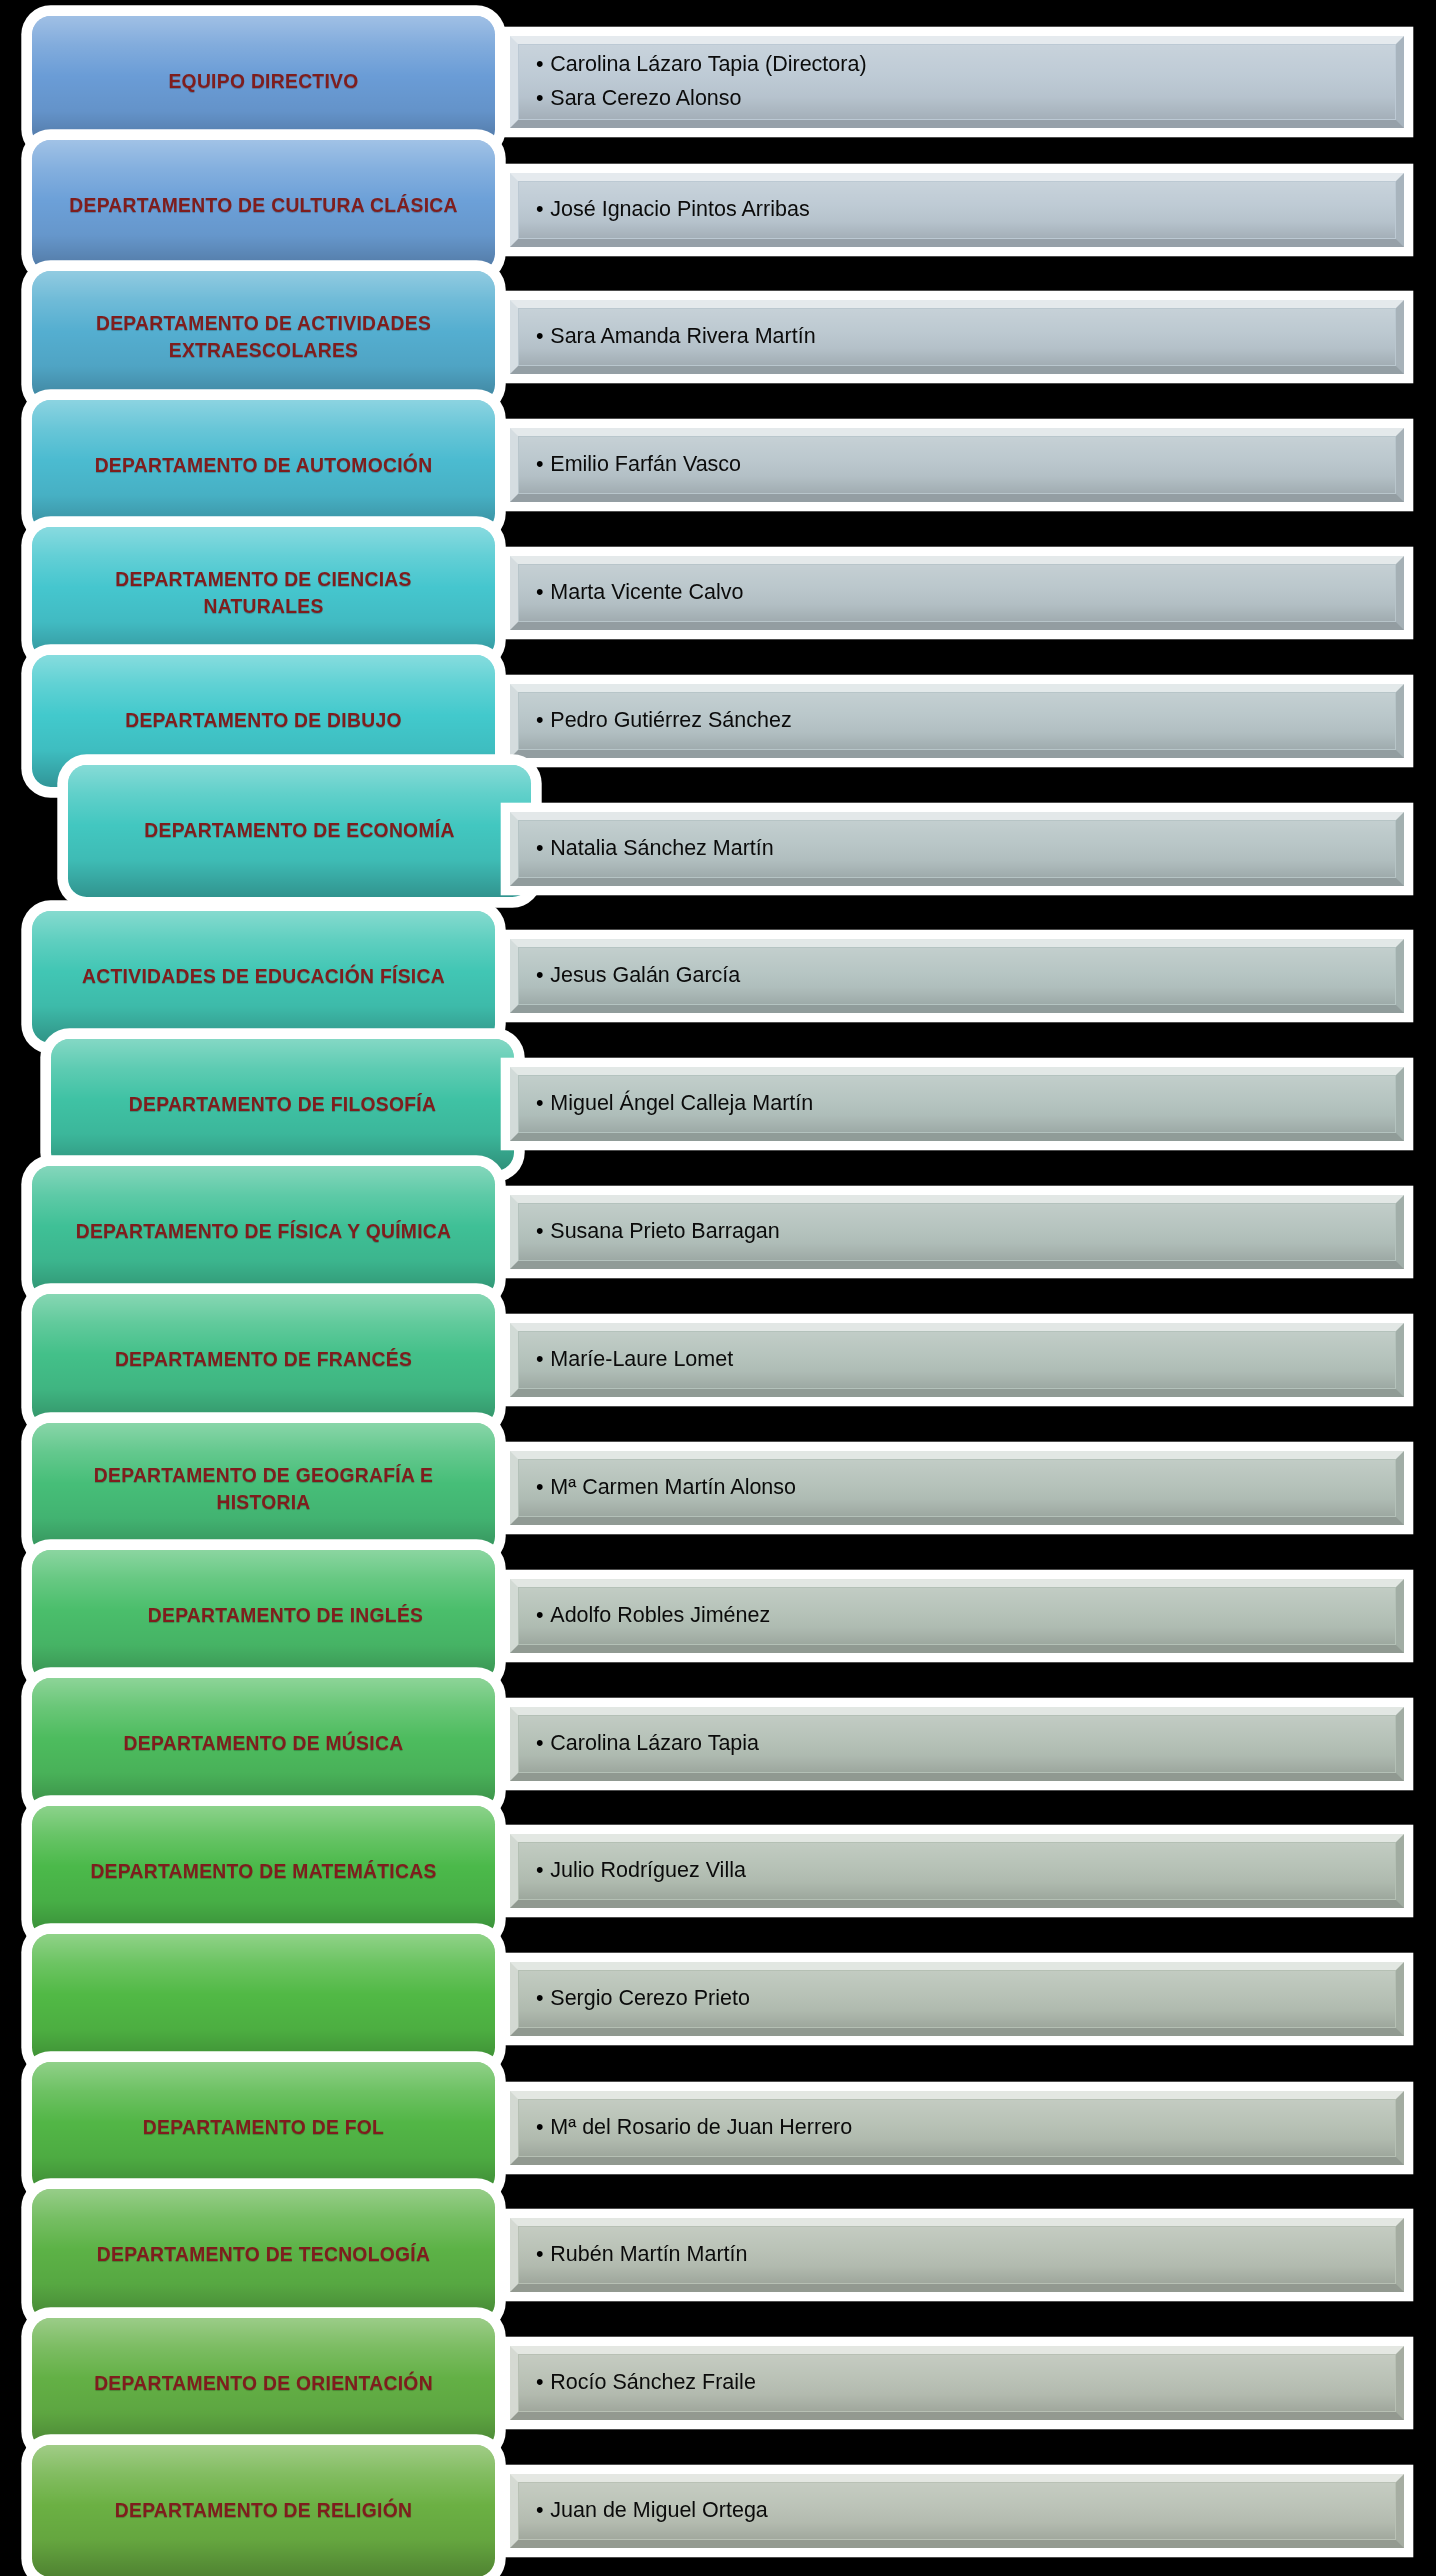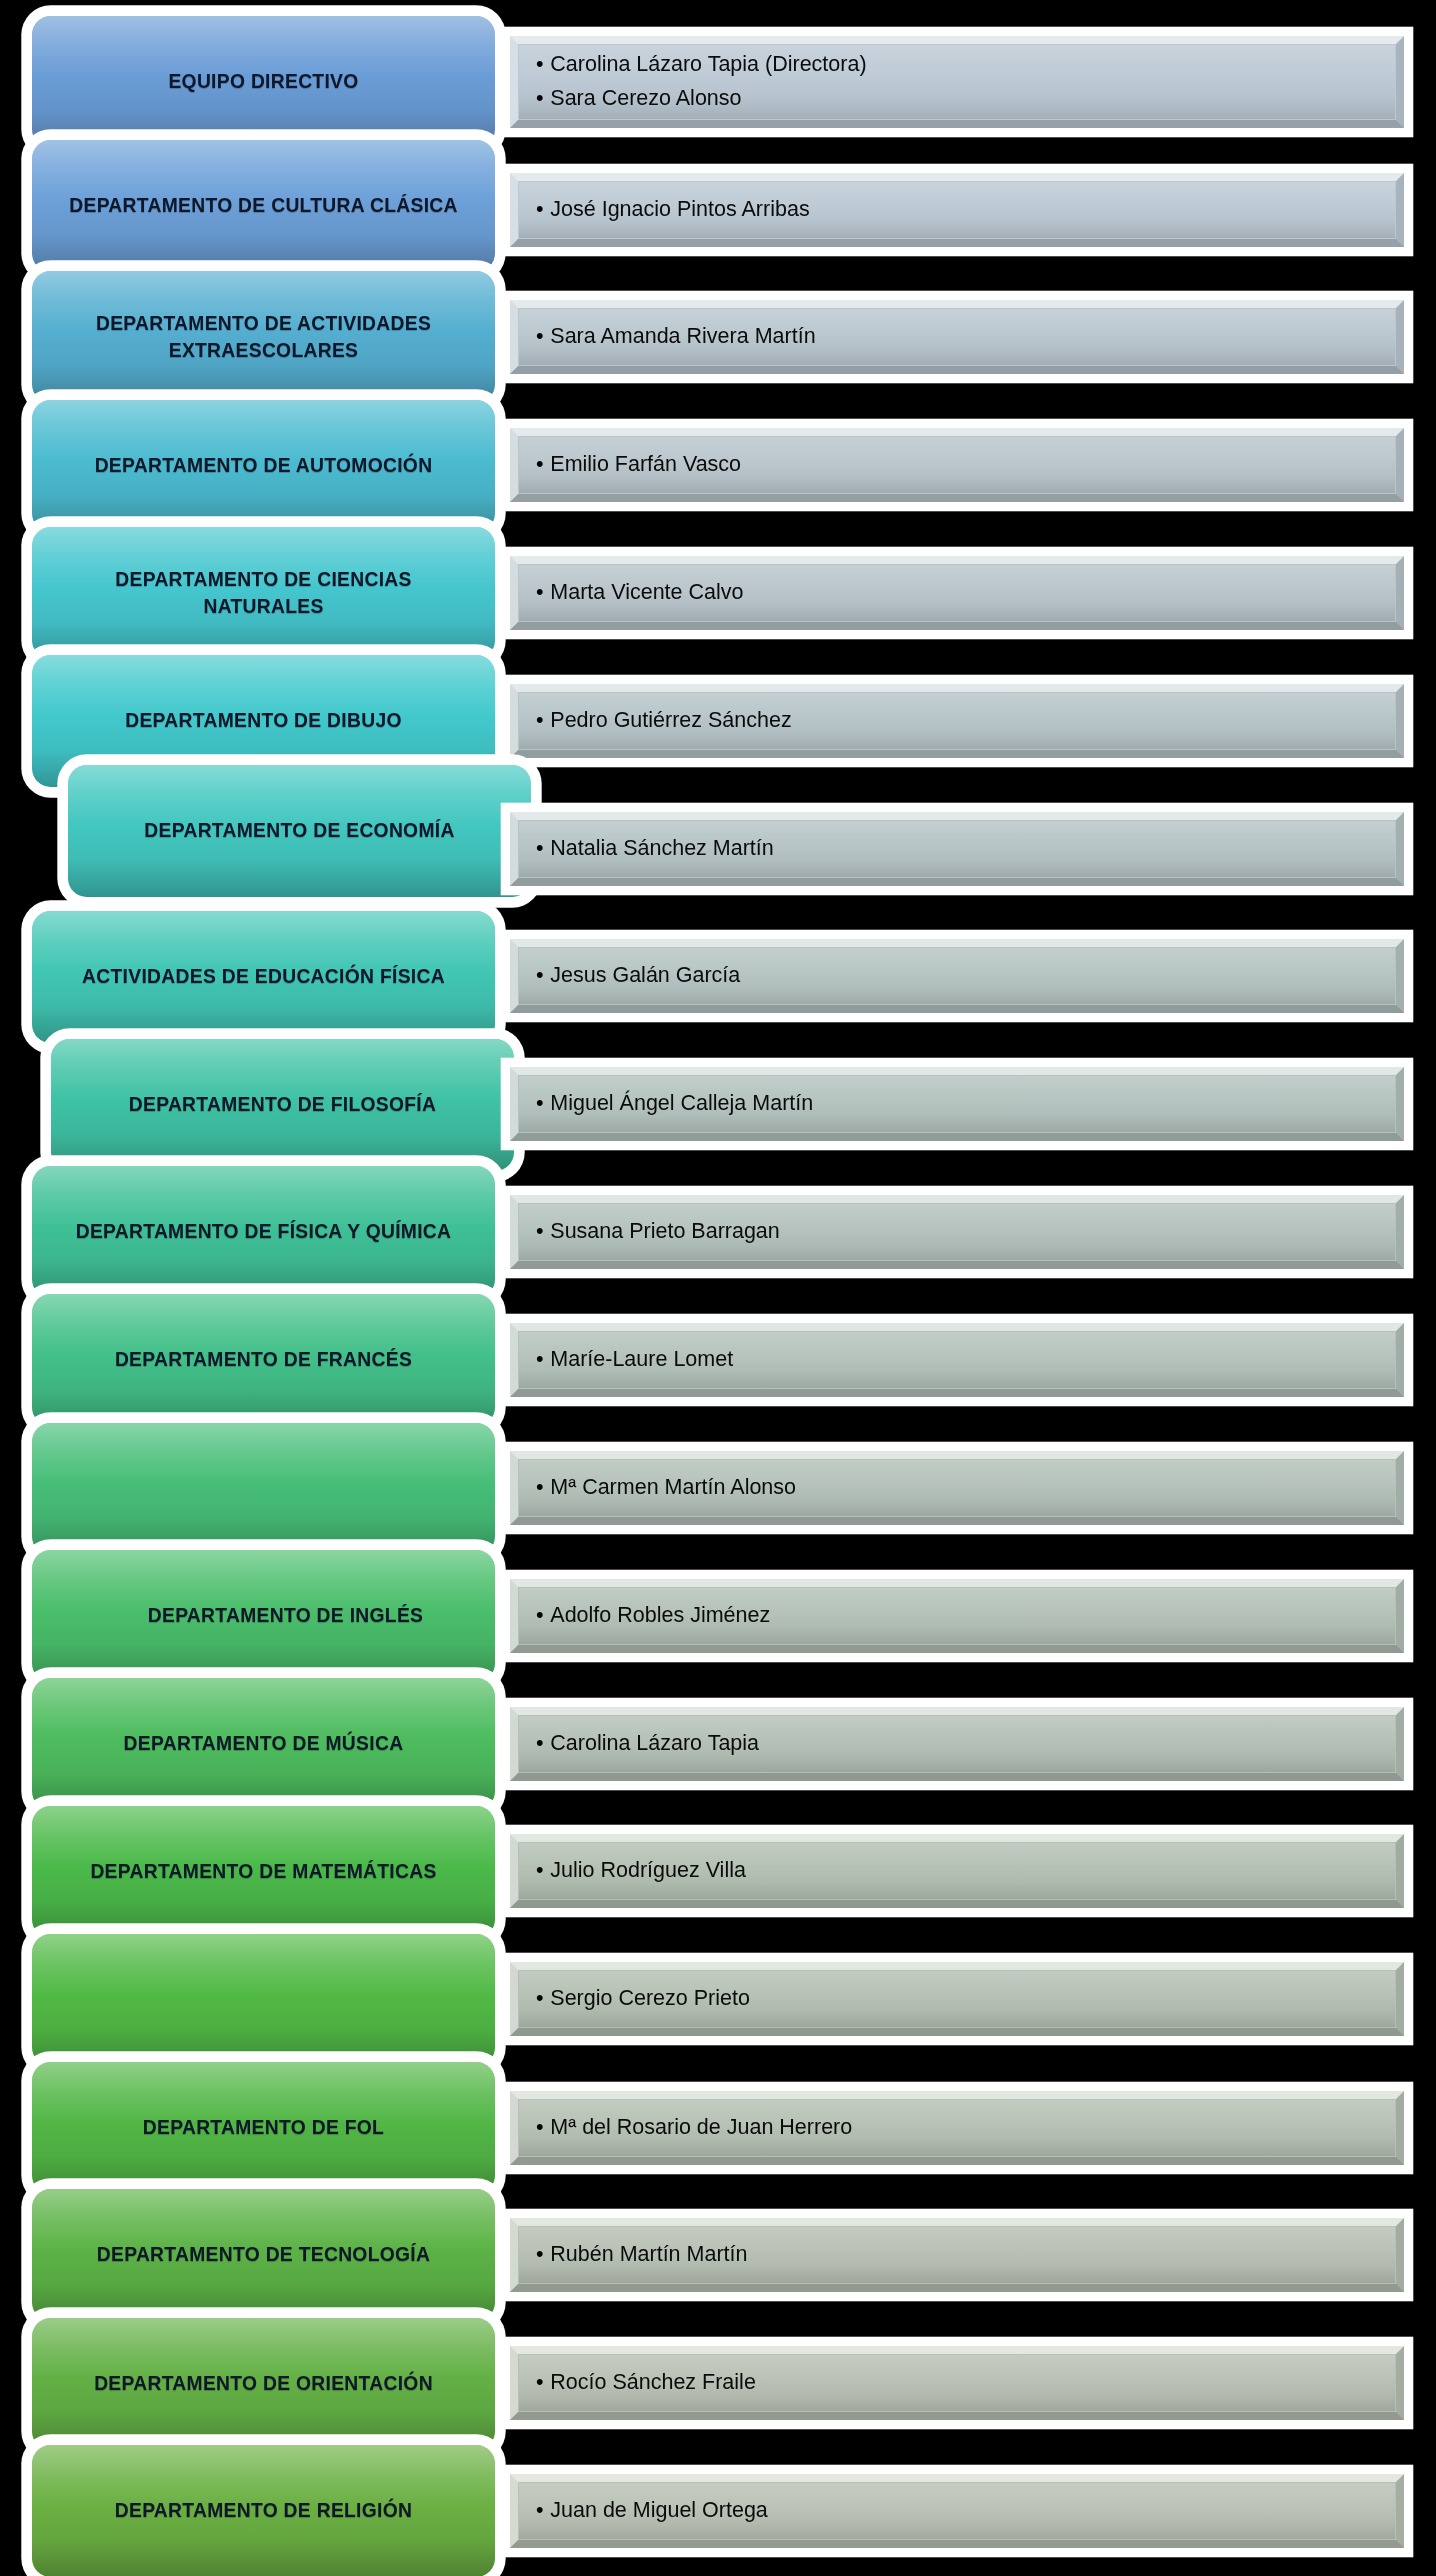--- a/index.html
+++ b/index.html
@@ -33,21 +33,21 @@
     background:linear-gradient(to bottom,
       rgba(255,255,255,.36) 0%,
       rgba(255,255,255,.16) 22%,
       rgba(255,255,255,0) 46%,
       rgba(0,0,0,.06) 72%,
       rgba(0,0,0,.26) 100%);
     pointer-events:none;border-radius:18.6px;
   }
   .dept-label{
     position:relative;z-index:2;
-    color:#0f172a;
+    color:#7f1d1d;
     font-weight:bold;
     font-size:19.3px;
     letter-spacing:0.3px;
     line-height:1.42;
     text-align:center;
     padding:0 15.8px;
     text-shadow:0 0.7px 0.7px rgba(0,0,0,.22);
     white-space:pre-line;
   }
   
@@ -281,20 +281,22 @@
           <li class="member-item">
             <span class="member-bullet">•</span>
             <span>Maríe-Laure Lomet</span>
           </li>
         </ul>
       </div>
     </div>
     <div class="row" style="top: 0px;">
       <div class="dept" style="top: 1423px; height: 132px; background: rgb(70, 190, 120);">
         <div class="sheen"></div>
+        <div class="dept-label">DEPARTAMENTO DE GEOGRAFÍA E
+HISTORIA</div>
       </div>
       <div class="members" style="height: 74px; top: 1451px; background: rgb(180, 193, 185);">
         <div class="bevel"></div>
         <div class="inner-shade"></div>
         <ul class="member-list">
           <li class="member-item">
             <span class="member-bullet">•</span>
             <span>Mª Carmen Martín Alonso</span>
           </li>
         </ul>

